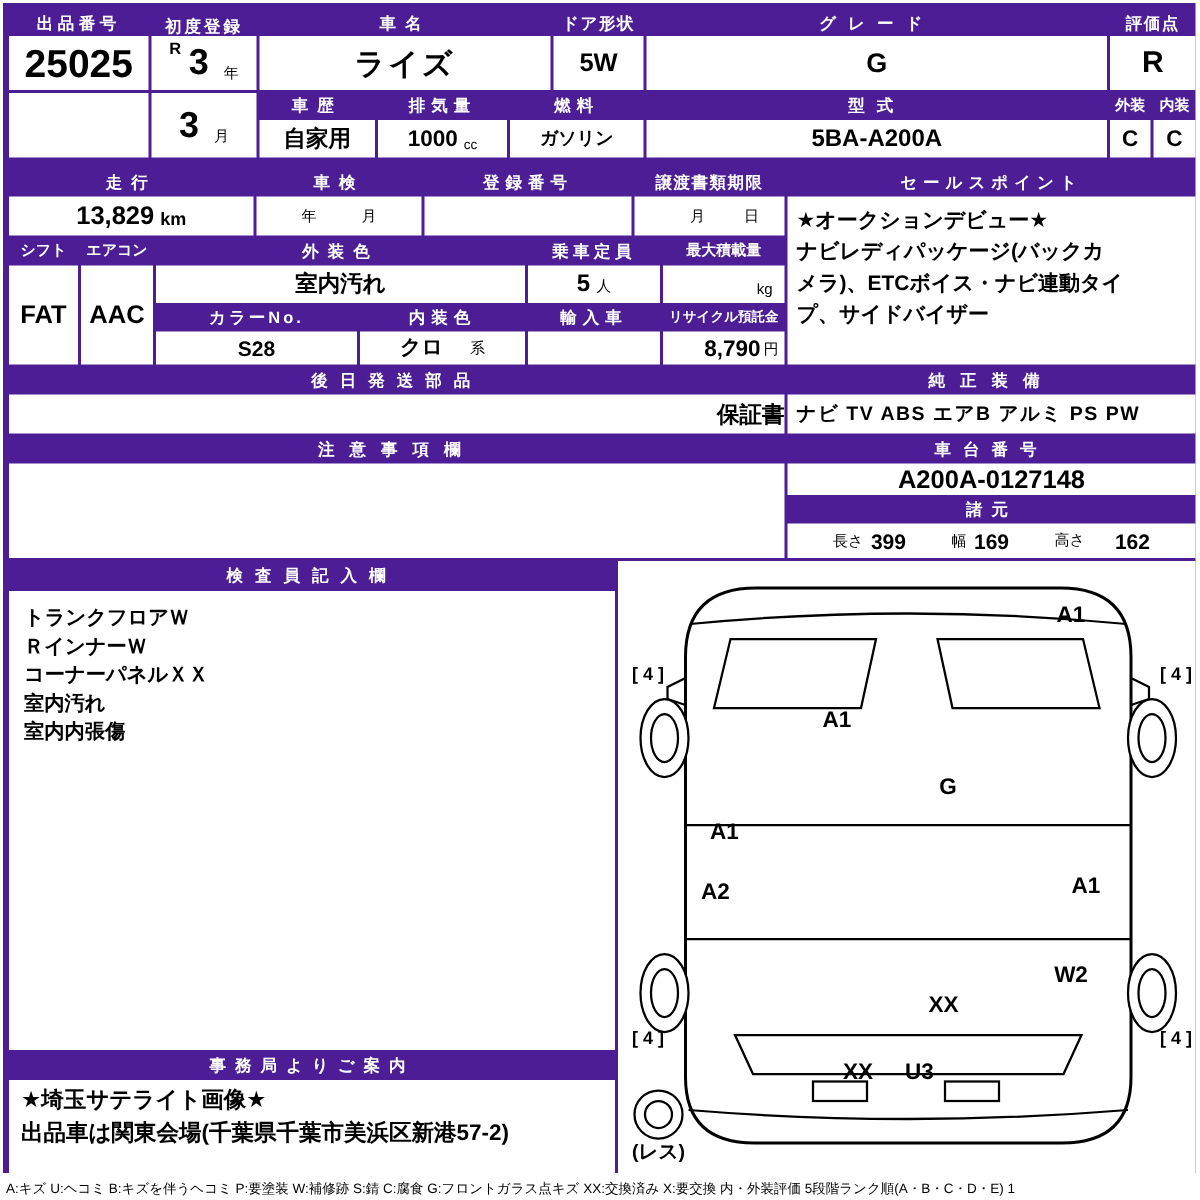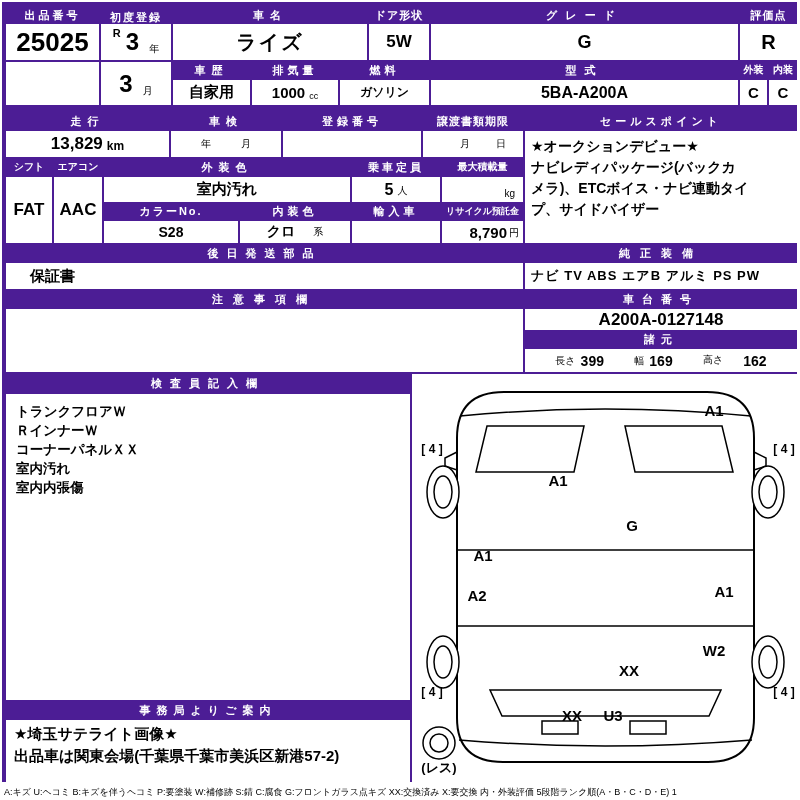--- a/index.html
+++ b/index.html
@@ -145,21 +145,21 @@
       <span class="sm" style="margin-left:18px">系</span>
     </div>
     <div class="c" style="left:350px;top:219px;width:88px;height:22px"></div>
     <div class="c" style="left:440px;top:219px;width:81px;height:22px;justify-content:flex-end;padding-right:4px">
       <span class="v" style="font-size:15px">8,790</span>
       <span class="sm" style="align-self:flex-end;margin:0 0 3px 2px">円</span>
     </div>
 
     <div class="h" style="left:523px;top:243px;width:272px;height:16px;letter-spacing:10px">純正装備</div>
     <div class="h" style="left:4px;top:243px;width:517px;height:16px;letter-spacing:8px">後日発送部品</div>
-    <div class="c" style="left:4px;top:261px;width:517px;height:26px;justify-content:flex-start;padding-left:24px">
+    <div class="c" style="left:4px;top:261px;width:517px;height:26px;justify-content:flex-end;padding-left:24px">
       <span class="v" style="font-size:15px">保証書</span>
     </div>
     <div class="c" style="left:523px;top:261px;width:272px;height:26px;justify-content:flex-start;padding-left:6px">
       <span class="v" style="font-size:13px;letter-spacing:1px">ナビ TV ABS エアB アルミ PS PW</span>
     </div>
 
     <div class="h" style="left:523px;top:289px;width:272px;height:16px;letter-spacing:8px">車台番号</div>
     <div class="h" style="left:4px;top:289px;width:517px;height:16px;letter-spacing:10px">注意事項欄</div>
     <div class="c" style="left:4px;top:307px;width:517px;height:63px"></div>
     <div class="c" style="left:523px;top:307px;width:272px;height:21px">

